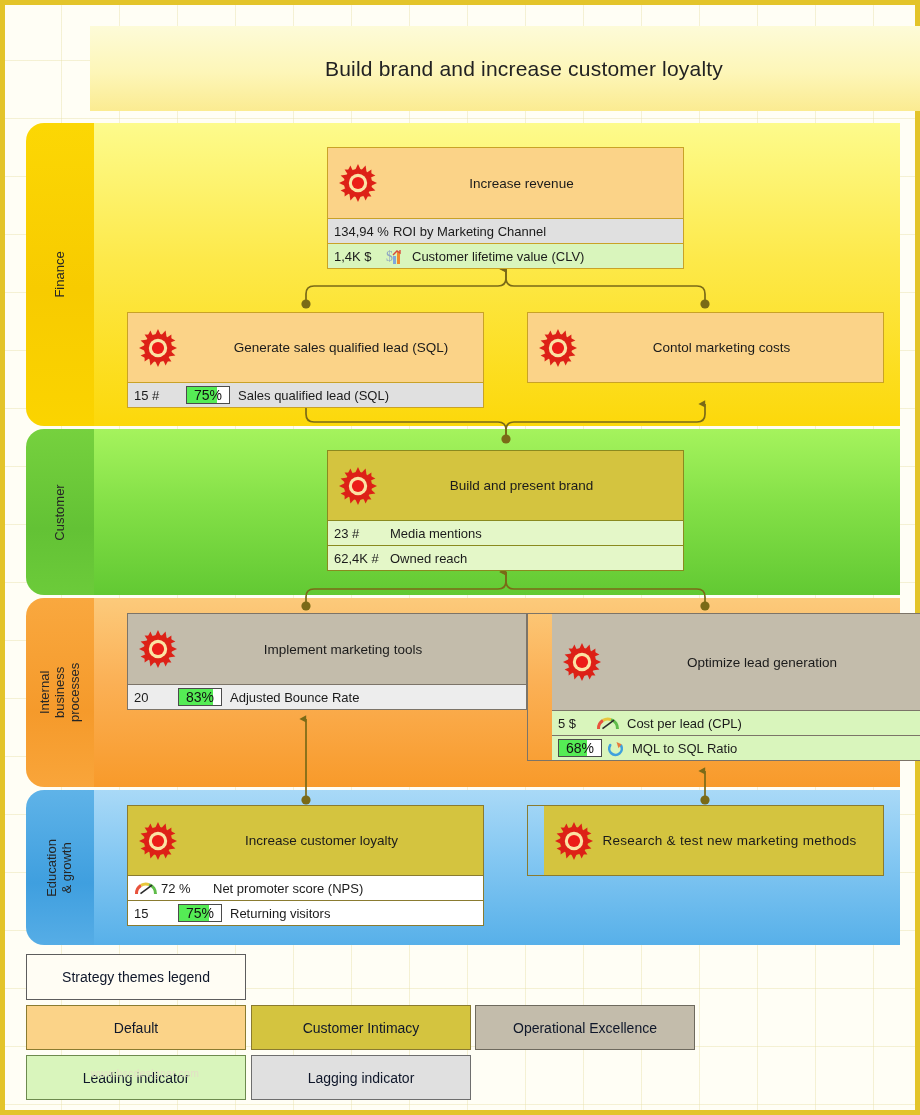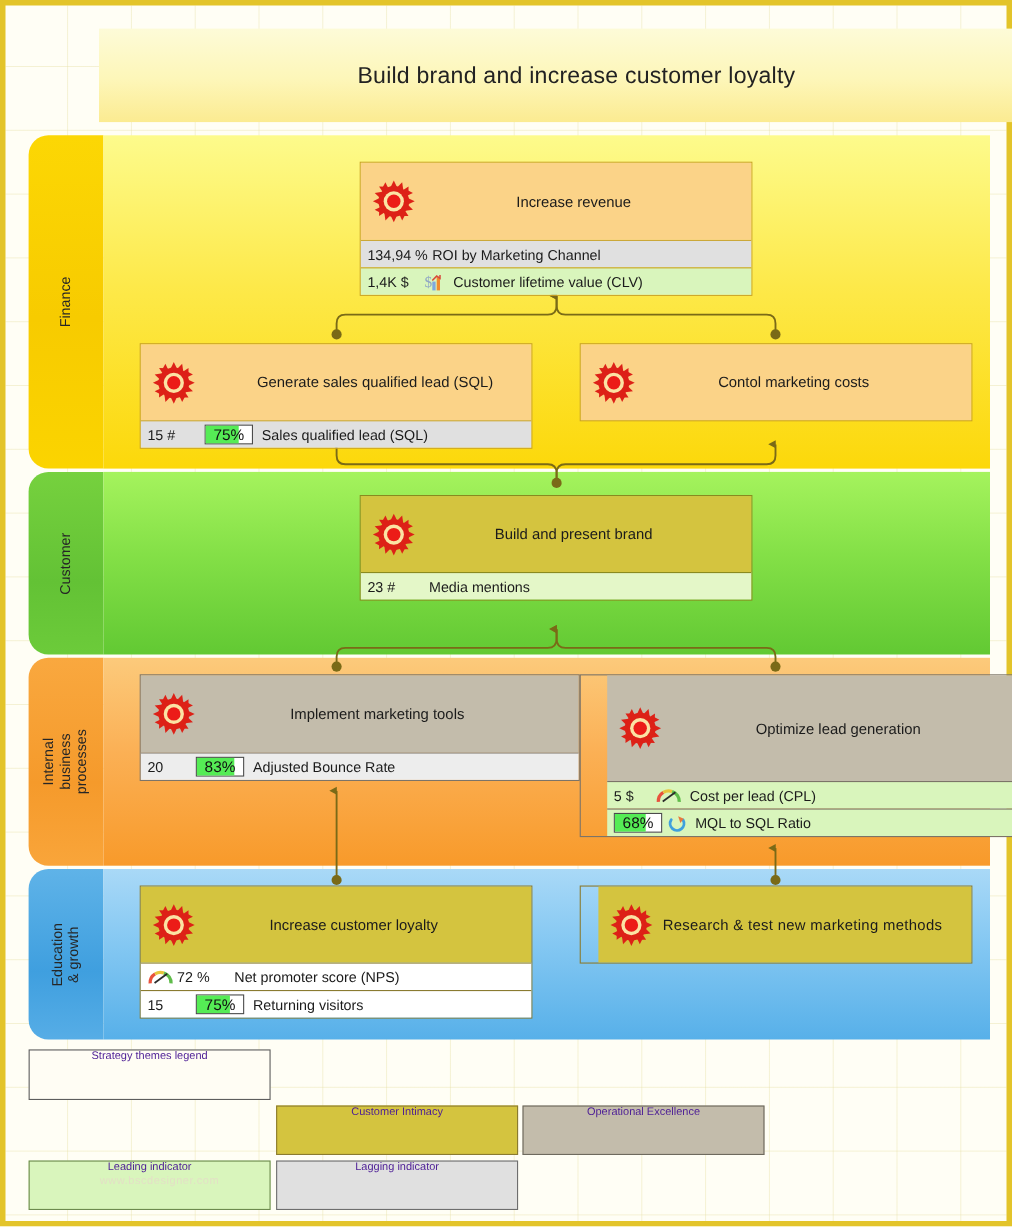--- a/index.html
+++ b/index.html
@@ -98,22 +98,22 @@
     font-size:14px;line-height:16px;text-align:center;color:#111;
   }
   .icon-slot{flex:0 0 auto;margin-right:3px;display:inline-flex;align-items:center;}
 
   
   #links{position:absolute;left:0;top:0;width:920px;height:1115px;z-index:4;pointer-events:none;}
 
   
   .legbox{
     position:absolute;box-sizing:border-box;border:1px solid #5d5d5d;
-    display:flex;justify-content:center;
-    font-size:10px;color:#4c1d95;z-index:7;
+    display:flex;align-items:center;justify-content:center;
+    font-size:14px;color:#0f172a;z-index:7;
   }
   #legend-title{left:21px;top:949px;width:220px;height:46px;background:#fffdf4;}
   #leg-default{left:21px;top:1000px;width:220px;height:45px;background:#fbd388;border-color:#8a7b30;}
   #leg-intimacy{left:246px;top:1000px;width:220px;height:45px;background:#d4c43f;border-color:#8a7b30;}
   #leg-ops{left:470px;top:1000px;width:220px;height:45px;background:#c3bcab;border-color:#6e6a5e;}
   #leg-leading{left:21px;top:1050px;width:220px;height:45px;background:#d9f5bc;border-color:#6d8a4e;}
   #leg-lagging{left:246px;top:1050px;width:220px;height:45px;background:#e0e0e0;border-color:#6e6e6e;}
 
   #watermark{
     position:absolute;left:610px;top:945px;height:28px;display:flex;align-items:center;z-index:7;
@@ -333,20 +333,24 @@
         </g>
         <circle cx="20" cy="20" r="9.2" fill="#fbe3a4"></circle>
           <circle cx="20" cy="20" r="6.1" fill="#ec1c18"></circle>
       </svg>
       <div class="ttl">Build and present brand</div>
     </div>
     <div class="kpi lead" style="background:#e4f7c8;border-color:#8a8a1f">
       <span class="val">23 #</span>
       <span class="name">Media mentions</span>
     </div>
+    <div class="kpi lead" style="background:#e4f7c8;border-color:#8a8a1f">
+      <span class="val">62,4K #</span>
+      <span class="name">Owned reach</span>
+    </div>
   </div>
 
   <div class="card theme-ops" style="left:122px;top:608px;width:400px;border-color:#7c7468;">
     <div class="head" style="height:70px;">
       <svg class="sun" viewBox="0 0 40 40">
         <g fill="#dd2117">
             <circle cx="20" cy="20" r="14"></circle>
           <path d="M20 1 L23.4 8.2 L16.6 8.2 Z"></path>
             <path d="M33.4 6.6 L33.3 14.6 L27.5 10.5 Z"></path>
           <path d="M39 20 L31.8 23.4 L31.8 16.6 Z"></path>
@@ -507,20 +511,23 @@
         <circle cx="20" cy="20" r="9.2" fill="#fbe3a4"></circle>
           <circle cx="20" cy="20" r="6.1" fill="#ec1c18"></circle>
       </svg>
       <div class="ttl" style="letter-spacing:.3px">Research &amp; test new marketing methods</div>
     </div>
   </div>
 
   <div class="legbox" id="legend-title">
     <span>Strategy themes legend</span>
   </div>
+  <div class="legbox" id="leg-default">
+    <span>Default</span>
+  </div>
   <div class="legbox" id="leg-ops">
     <span>Operational Excellence</span>
   </div>
   <div class="legbox" id="leg-intimacy">
     <span>Customer Intimacy</span>
   </div>
   <div class="legbox" id="leg-leading">
     <span>Leading indicator</span>
   </div>
   <div class="legbox" id="leg-lagging">

